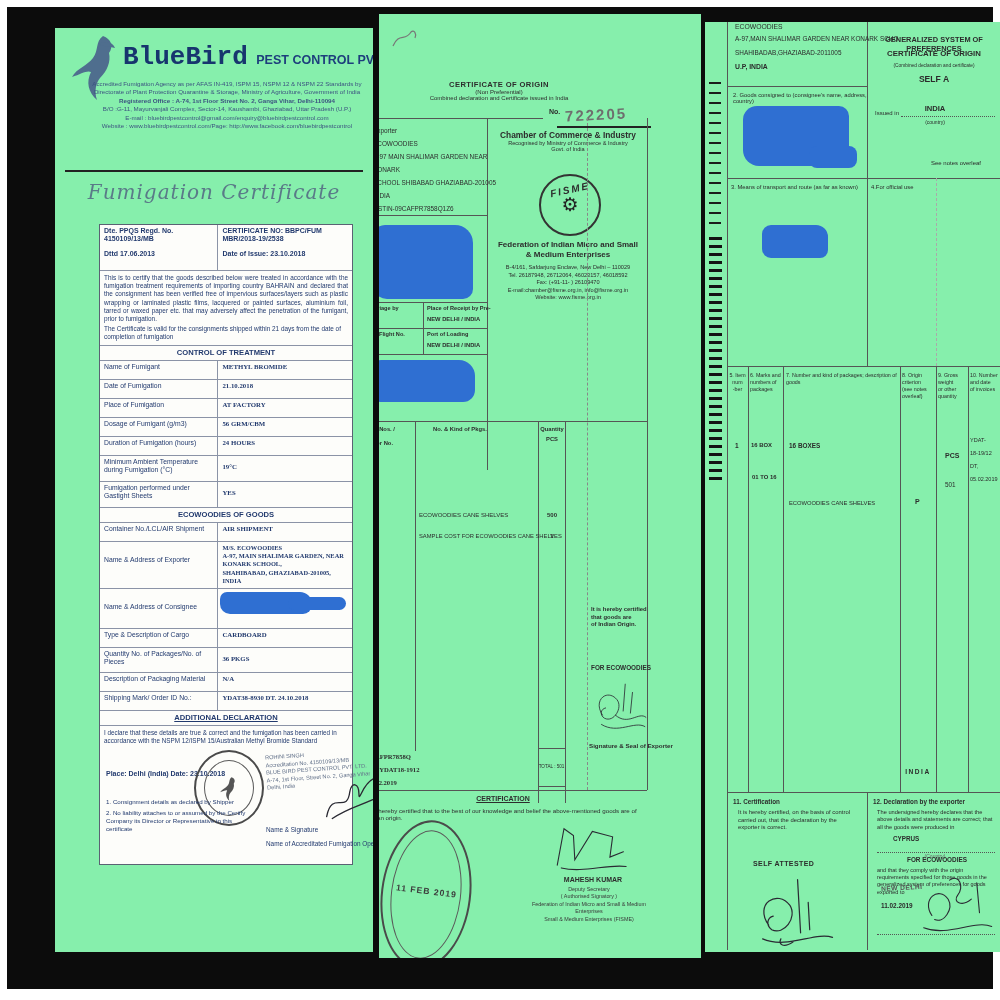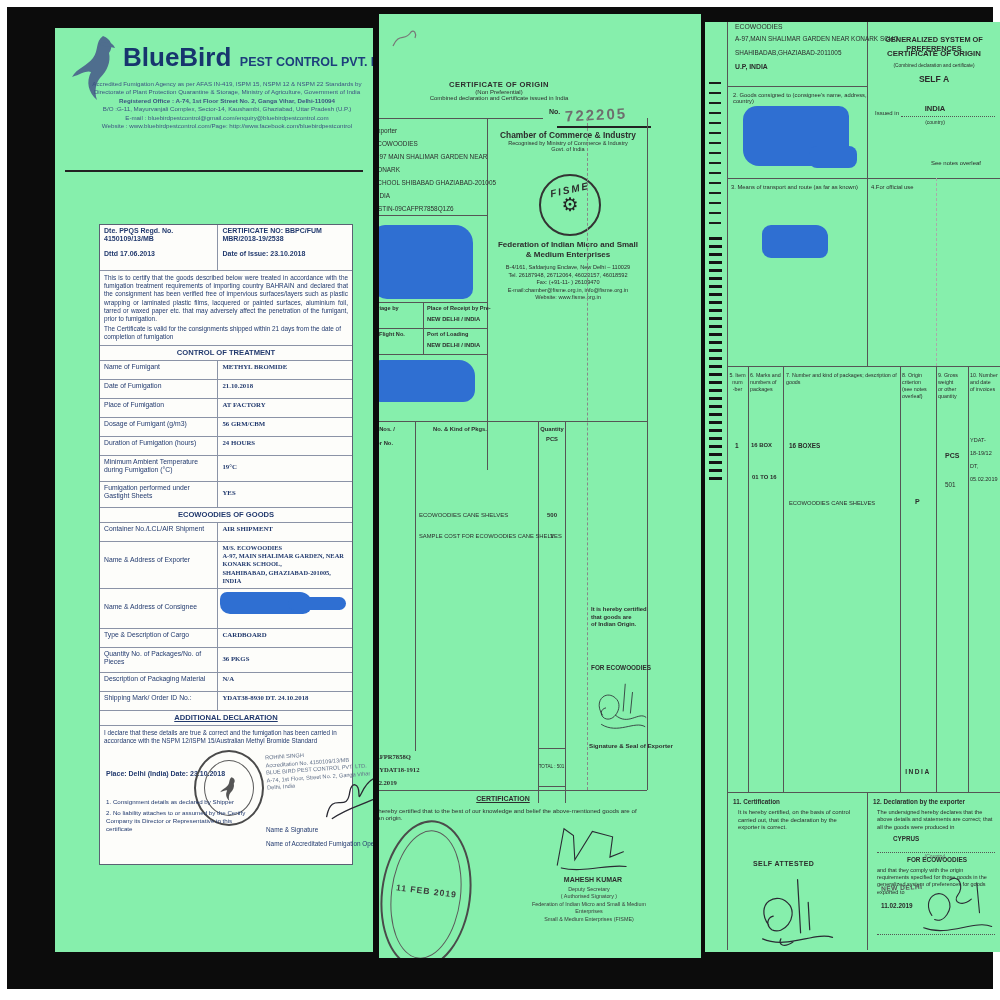--- a/index.html
+++ b/index.html
@@ -42,32 +42,33 @@
 
 <div class="stage">
   <div class="frame"></div>
 
   <div class="doc d1">
     <svg class="a" style="left:14px;top:6px;" width="54" height="68" viewBox="0 0 54 68">
       <path fill="#4f6e8e" d="M34,2 C26,8 30,16 24,24 C18,32 8,34 3,43 C12,40 18,36 22,38 C17,48 19,58 28,66 C25,57 27,49 31,44 C38,37 42,28 40,19 C45,12 42,5 34,2 Z"></path>
       <path fill="#4f6e8e" d="M30,10 C36,6 44,8 46,14 C40,12 34,13 30,10 Z"></path>
     </svg>
     <div class="a" style="left:68px;top:14px;white-space:nowrap;">
-      <span style="font-family:Liberation Sans, sans-serif;font-weight:bold;font-size:26px;color:#17356e;">BlueBird</span>
+      <span style="font-family:Liberation Mono, monospace;font-weight:bold;font-size:26px;color:#17356e;">BlueBird</span>
       <span style="font-size:12.5px;font-weight:bold;color:#1d3e7c;margin-left:4px;">PEST CONTROL PVT. LTD.</span>
     </div>
     <div class="a smallprint" style="left:34px;top:52px;width:276px;">
       <div>Accredited Fumigation Agency as per AFAS IN-419, ISPM 15, NSPM 12 &amp; NSPM 22 Standards by</div>
       <div>Directorate of Plant Protection Quarantine &amp; Storage, Ministry of Agriculture, Government of India</div>
       <div class="b">Registered Office : A-74, 1st Floor Street No. 2, Ganga Vihar, Delhi-110094</div>
       <div>B/O :G-11, Mayurvanjali Complex, Sector-14, Kaushambi, Ghaziabad, Uttar Pradesh (U.P.)</div>
       <div>E-mail : bluebirdpestcontrol@gmail.com/enquiry@bluebirdpestcontrol.com</div>
       <div>Website : www.bluebirdpestcontrol.com/Page: http://www.facebook.com/bluebirdpestcontrol</div>
     </div>
     <div class="lnk" style="left:10px;top:142px;width:298px;height:2px;"></div>
+    <div class="a c title" style="left:0;top:152px;width:100%;">Fumigation Certificate</div>
 
     <div class="d1t">
       <div class="tr" style="min-height:46px;">
         <div class="tl b" style="font-size:7px;">
           <div>Dte. PPQS Regd. No. 4150109/13/MB</div>
           <div style="margin-top:6px;">Dttd 17.06.2013</div>
         </div>
         <div class="tv" style="font-family:'Liberation Sans',sans-serif;font-size:7px;">
           <div>CERTIFICATE NO: BBPC/FUM MBR/2018-19/2538</div>
           <div style="margin-top:6px;">Date of Issue: 23.10.2018</div>

